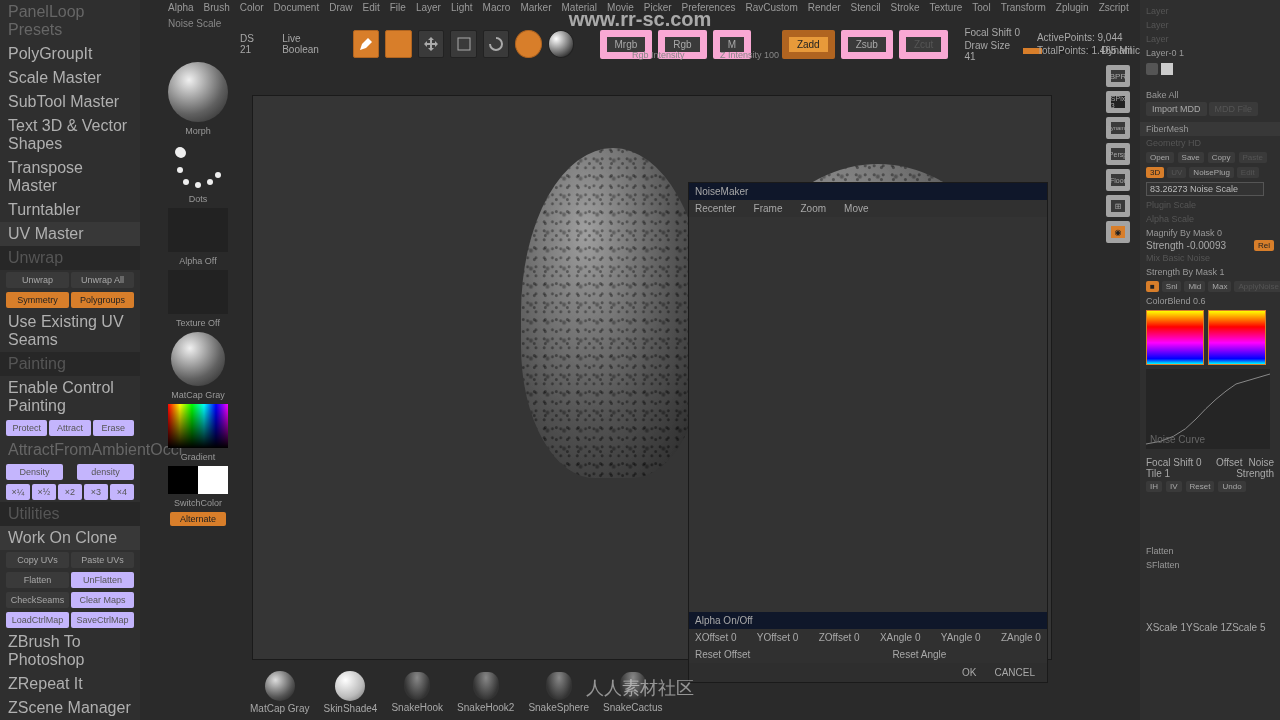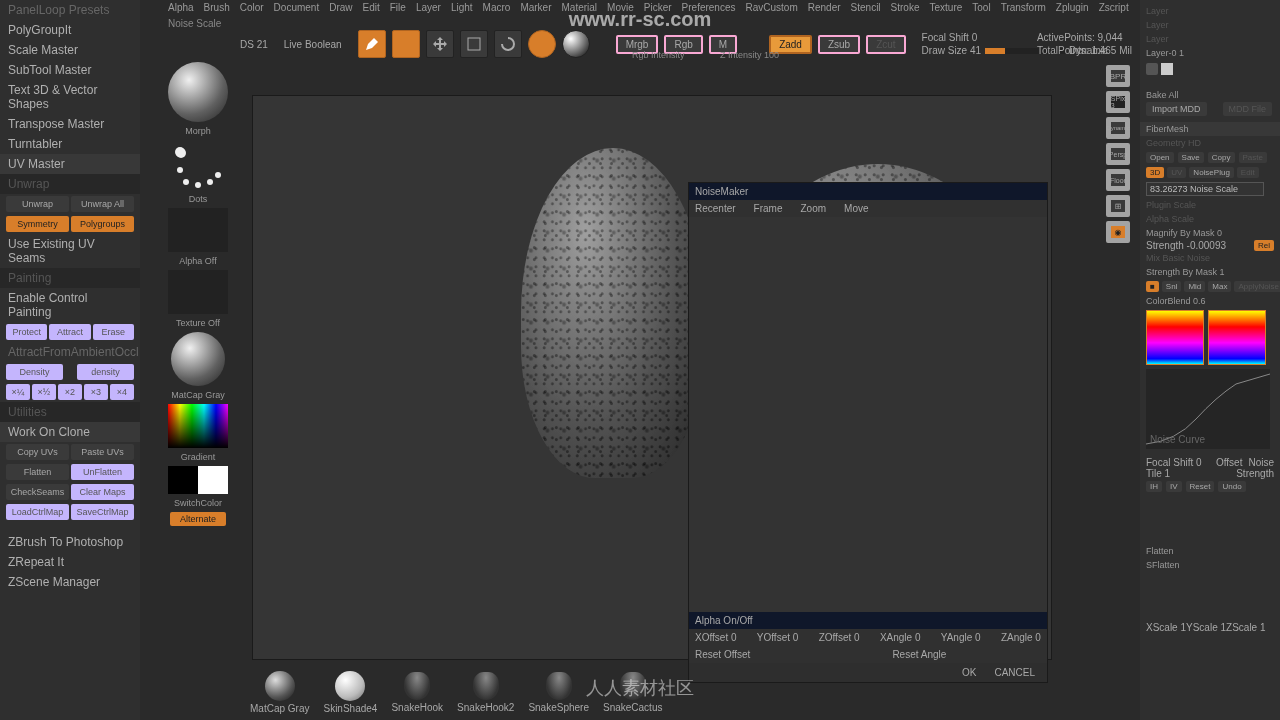--- a/index.html
+++ b/index.html
@@ -6,29 +6,29 @@
 body{background:#2a2a2a;width:1280px;height:720px;overflow:hidden;position:relative}
 .topmenu{display:flex;gap:10px;padding:2px 8px;background:#2a2a2a;height:15px;align-items:center;margin-left:160px}
 .topmenu span{color:#9a9a9a;cursor:pointer}
 .tooltip{position:absolute;left:168px;top:18px;color:#888;font-size:10px}
 .toolbar{position:absolute;left:240px;top:28px;right:140px;height:32px;display:flex;align-items:center;gap:6px}
 .toolabel{position:absolute;left:258px;top:50px;font-size:9px;color:#888}
 .iconbtn{width:28px;height:28px;background:#3a3a3a;border:1px solid #222;display:flex;align-items:center;justify-content:center;cursor:pointer;border-radius:2px}
 .iconbtn.active{background:#d87e2a;border-color:#b06420}
 .iconbtn svg{width:16px;height:16px;fill:#aaa}
 .iconbtn.active svg{fill:#fff}
-.modebtn{padding:2px 8px;background:#3a3a3a;border:2px solid #f9a8d4;cursor:pointer;border-radius:2px;font-size:10px}
+.modebtn{padding:2px 8px;background:#3a3a3a;border:7px solid #f9a8d4;cursor:pointer;border-radius:2px;font-size:10px}
 .modebtn.active{background:#e89a3a;color:#222;border-color:#b06420}
 .slidergroup{display:flex;flex-direction:column;gap:2px;margin-left:10px}
 .sliderrow{display:flex;align-items:center;gap:4px;font-size:9px;position:relative}
 .slider{width:80px;height:6px;background:#222;position:relative}
 .slider .fill{position:absolute;height:100%;background:#d87e2a;top:0;left:0}
 .statrow{position:absolute;right:148px;top:32px;display:flex;flex-direction:column;gap:2px;font-size:9px}
 .leftpanel{position:absolute;left:0;top:0;width:140px;height:720px;background:#2f2f2f;display:flex;flex-direction:column}
-.li{padding:3px 8px;cursor:pointer;font-size:12px;color:#b0b0b0}
+.li{padding:3px 8px;cursor:pointer;font-size:16px;color:#b0b0b0}
 .li.dim{color:#666}
 .li.sec{color:#888;background:#272727}
 .btnrow{display:flex;gap:2px;padding:2px 6px}
 .pbtn{flex:1;padding:3px;background:#3a3a3a;text-align:center;cursor:pointer;font-size:9px;border-radius:2px}
 .pbtn.or{background:#d87e2a;color:#222}
 .pbtn.dim{color:#555;background:#c4b5fd}
 .toolpanel{position:absolute;left:162px;top:62px;width:72px;display:flex;flex-direction:column;align-items:center;gap:4px}
 .sphere{width:60px;height:60px;border-radius:50%;background:radial-gradient(circle at 35% 30%,#f0f0f0,#606060 60%,#202020)}
 .dotshape{width:60px;height:50px;position:relative}
 .dotshape::before{content:'';position:absolute;width:10px;height:10px;border-radius:50%;background:#eee;left:8px;top:8px}
@@ -306,21 +306,21 @@
   <div class="rp-li dim">Layer</div>
   <div class="rp-li dim">Layer</div>
   <div class="rp-li dim">Layer</div>
   <div class="rp-li">Layer-0 1</div>
   <div style="display:flex;gap:3px;padding:3px 6px">
     <span style="width:12px;height:12px;background:#555;border-radius:2px"></span>
     <span style="width:12px;height:12px;background:#ccc"></span>
   </div>
   <div style="height:10px"></div>
   <div class="rp-li">Bake All</div>
-  <div style="display:flex;gap:16px;padding:0 6px">
+  <div style="display:flex;gap:2px;padding:0 6px">
       <div class="rp-btn">Import MDD</div>
       <div class="rp-btn dim" style="color:#555">MDD File</div>
     </div>
   <div style="height:6px"></div>
   <div class="rp-li" style="background:#383838">FiberMesh</div>
   <div class="rp-li dim">Geometry HD</div>
   <div style="display:flex;gap:4px;padding:2px 6px">
     <span class="rp-btn sm">Open</span>
     <span class="rp-btn sm">Save</span>
     <span class="rp-btn sm">Copy</span>
@@ -375,21 +375,21 @@
     </div>
   <div style="display:flex;gap:4px;padding:2px 6px">
     <span class="rp-btn sm">IH</span>
     <span class="rp-btn sm">IV</span>
     <span class="rp-btn sm">Reset</span>
     <span class="rp-btn sm">Undo</span>
   </div>
   <div style="display:flex;padding:2px 6px;position:absolute;right:0;width:140px;top:620px">
     <span>XScale 1</span>
     <span>YScale 1</span>
-    <span>ZScale 1</span>
+    <span>ZScale 5</span>
   </div>
   <div style="height:50px"></div>
   <div class="rp-li">Flatten</div>
   <div class="rp-li">SFlatten</div>
 </div>
 
 <div class="shelf">
   <div class="shelfitm">
       <div class="ball"></div>
       <span>MatCap Gray</span>

